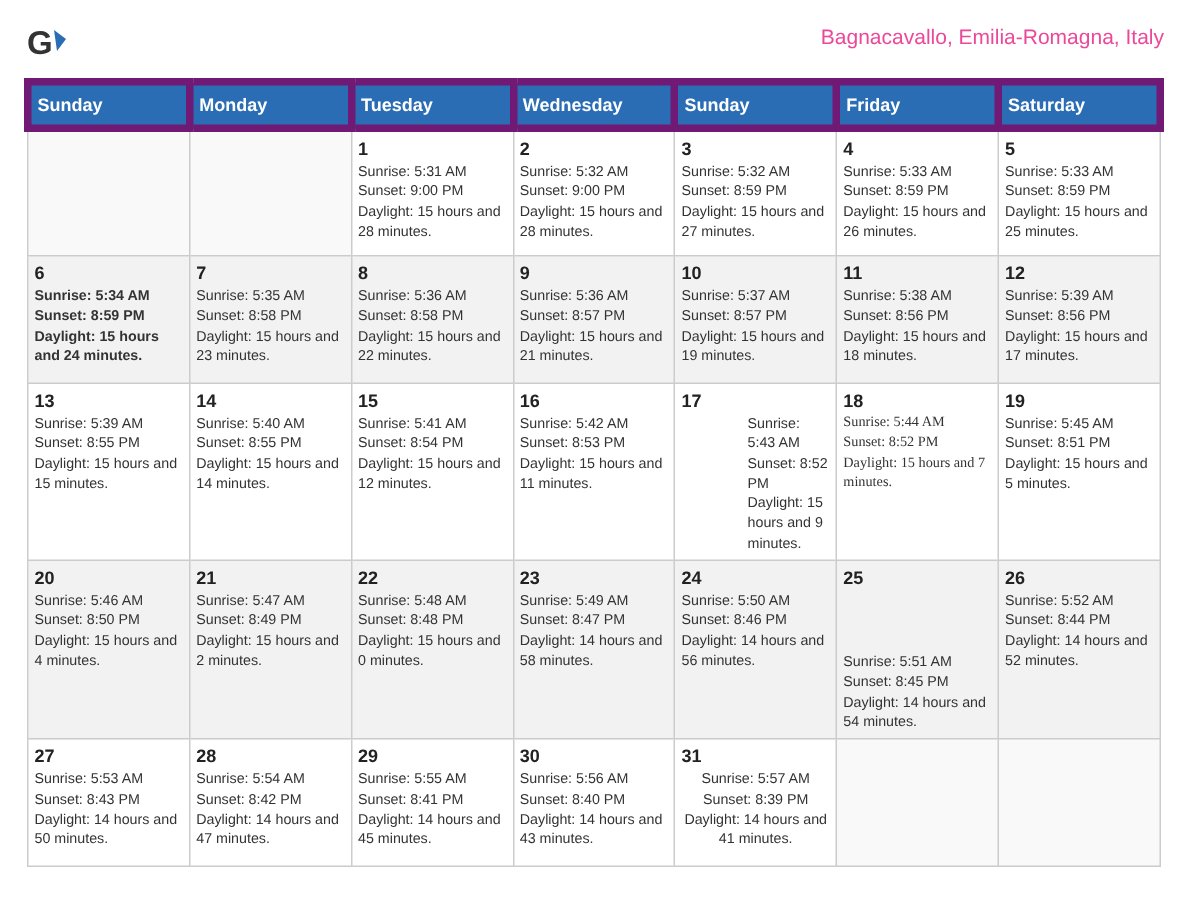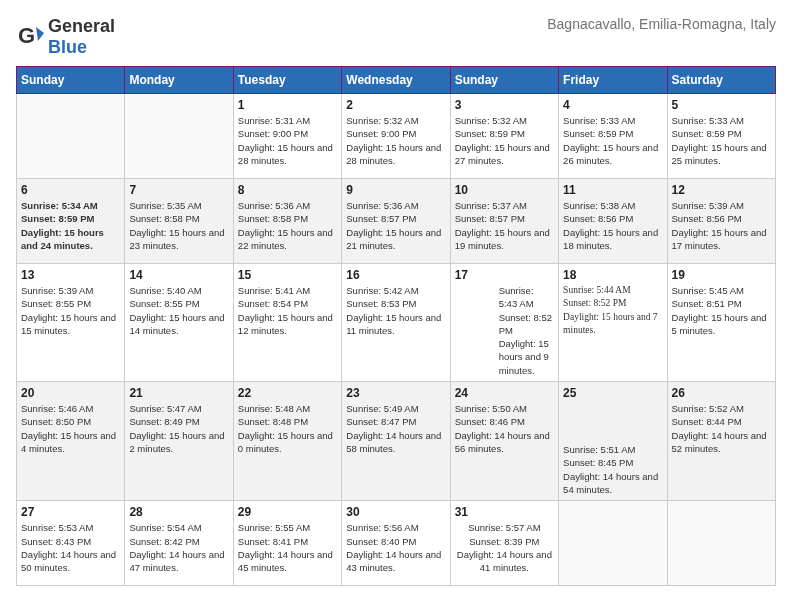--- a/index.html
+++ b/index.html
@@ -38,34 +38,34 @@
     .title-area {
       text-align: right;
     }
     .month-title {
       font-size: 36px;
       font-weight: bold;
       color: #333;
     }
     .subtitle {
       font-size: 14px;
-      color: #737373;
+      color: #ec4899;
     }
     .calendar {
       width: 100%;
       border-collapse: collapse;
       font-size: 10px;
     }
     .calendar th {
       background: #2a6db5;
       color: #fff;
       padding: 6px 4px;
       text-align: left;
       font-size: 12px;
-      border: 1px solid #701a75;
+      border: 5px solid #701a75;
     }
     .calendar td {
       border: 1px solid #ccc;
       vertical-align: top;
       padding: 4px;
       width: calc(100% / 7);
       min-height: 80px;
       height: 85px;
       background: #fff;
     }
@@ -89,24 +89,20 @@
   </style>
 </head>
 <body>
 
 <div class="header">
   <div class="logo">
     <svg class="logo-icon" viewBox="0 0 28 28">
       <text x="2" y="20" font-size="22" font-weight="bold" fill="#333">G</text>
       <polygon points="20,4 28,10 22,18" fill="#2a6db5"></polygon>
     </svg>
-    <div>
-      <span class="logo-text-general">General</span><br>
-      <span class="logo-text-blue">Blue</span>
-    </div>
   </div>
   <div class="title-area">
     <div class="subtitle">Bagnacavallo, Emilia-Romagna, Italy</div>
   </div>
 </div>
 
 <table class="calendar">
   <thead>
     <tr>
     <th>Sunday</th>

